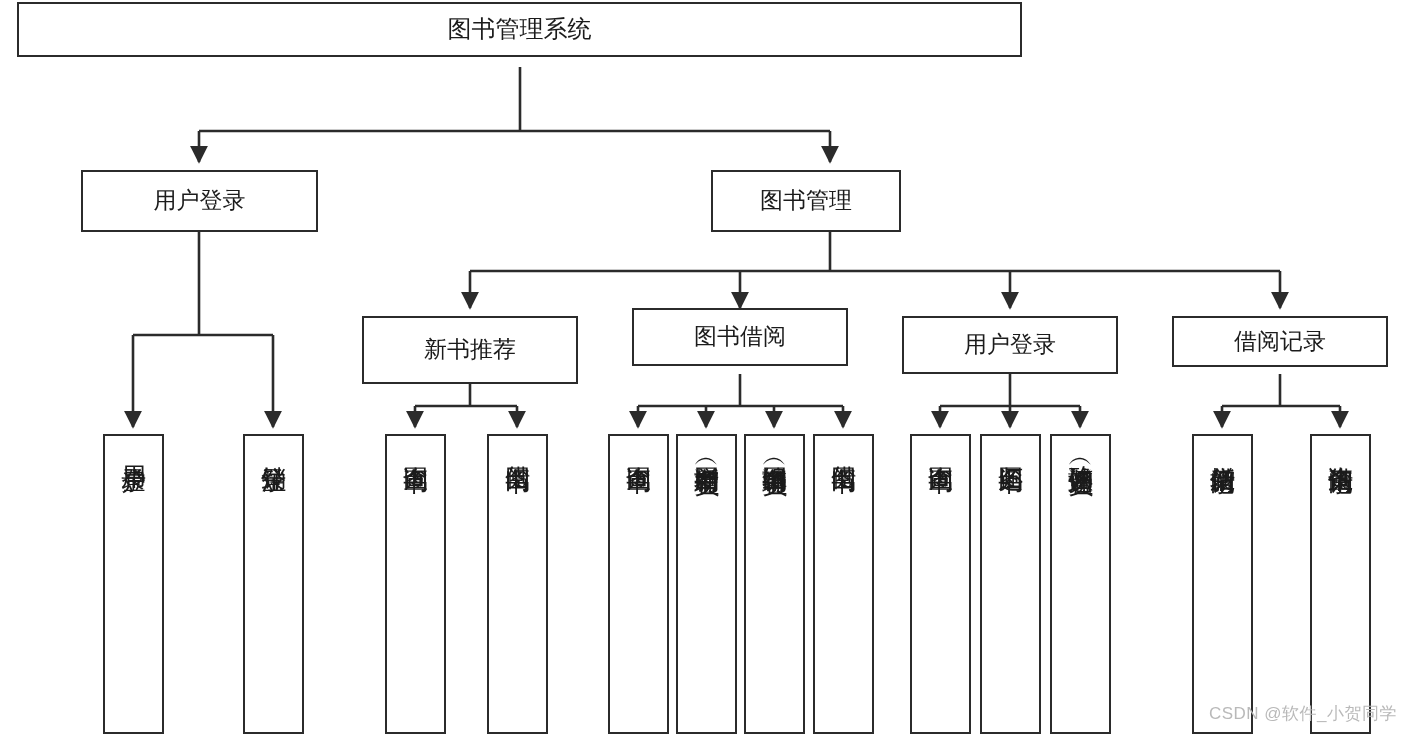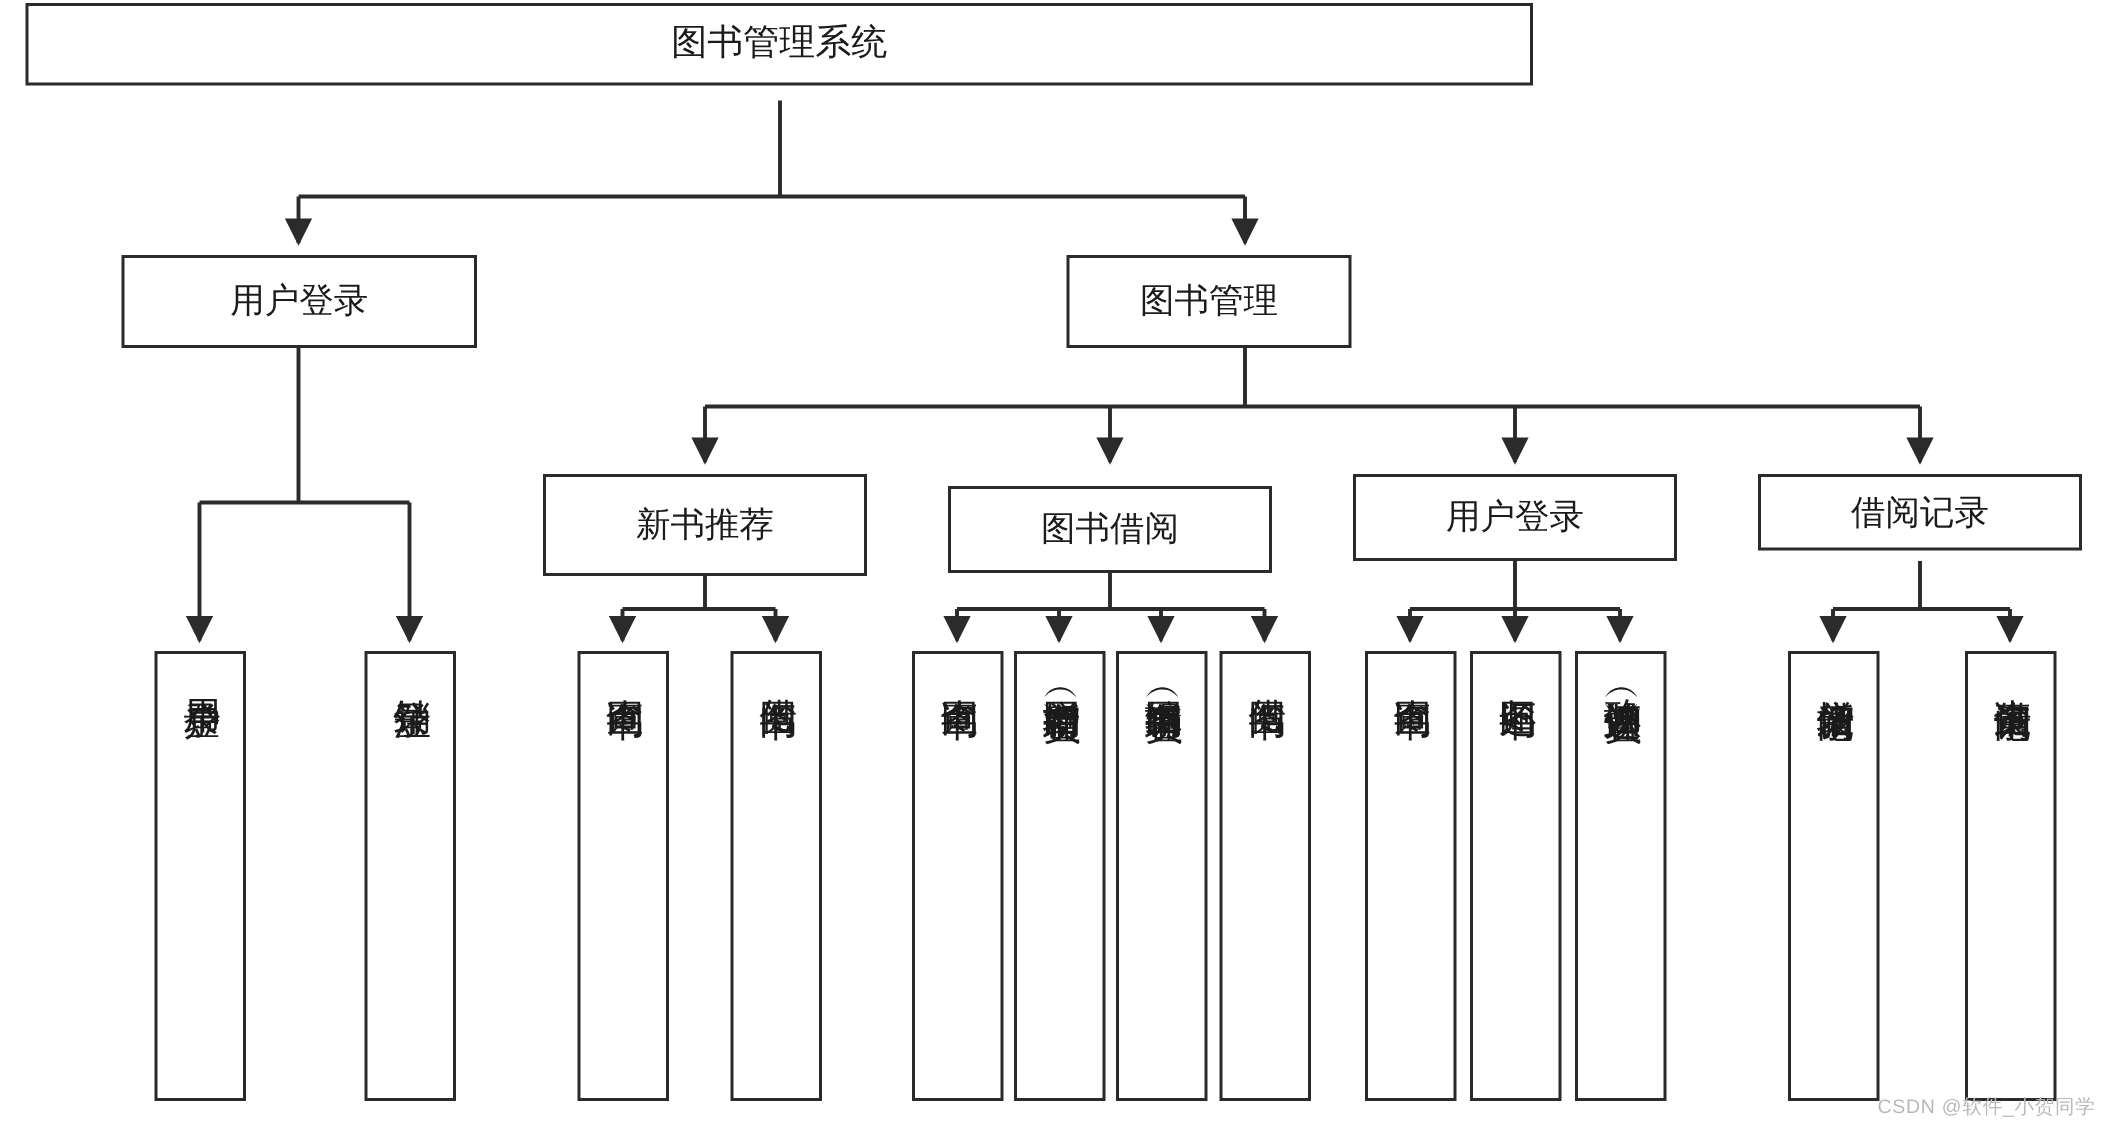--- a/index.html
+++ b/index.html
@@ -56,22 +56,22 @@
     writing-mode: vertical-rl;
     text-orientation: upright;
     font-size: 25px;
     line-height: 1.02;
     letter-spacing: 1px;
     white-space: nowrap;
   }
   .watermark {
     position: absolute;
     right: 8px;
-    bottom: 0;
-    font-size: 13px;
+    bottom: 22px;
+    font-size: 17px;
     color: #b9b9b9;
     letter-spacing: 0.5px;
     user-select: none;
   }
 </style>
 </head>
 <body>
 
 <div id="canvas">
 
@@ -132,21 +132,21 @@
   <div class="node h-node" style="left:81px; top:170px; width:237px; height:62px;">
     <span class="node-label">用户登录</span>
   </div>
   <div class="node h-node" style="left:711px; top:170px; width:190px; height:62px;">
     <span class="node-label">图书管理</span>
   </div>
 
   <div class="node h-node" style="left:362px; top:316px; width:216px; height:68px;font-family:Liberation Serif, serif;">
     <span class="node-label">新书推荐</span>
   </div>
-  <div class="node h-node" style="left:632px; top:324px; width:216px; height:58px;">
+  <div class="node h-node" style="left:632px; top:308px; width:216px; height:58px;">
     <span class="node-label">图书借阅</span>
   </div>
   <div class="node h-node" style="left:902px; top:316px; width:216px; height:58px;">
     <span class="node-label">用户登录</span>
   </div>
   <div class="node h-node" style="left:1172px; top:316px; width:216px; height:51px;">
     <span class="node-label">借阅记录</span>
   </div>
 
   <div class="node v-node" style="left:103px; top:434px; width:61px; height:300px;">

